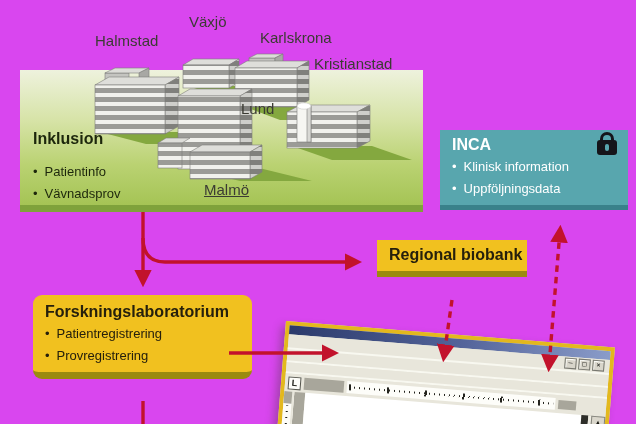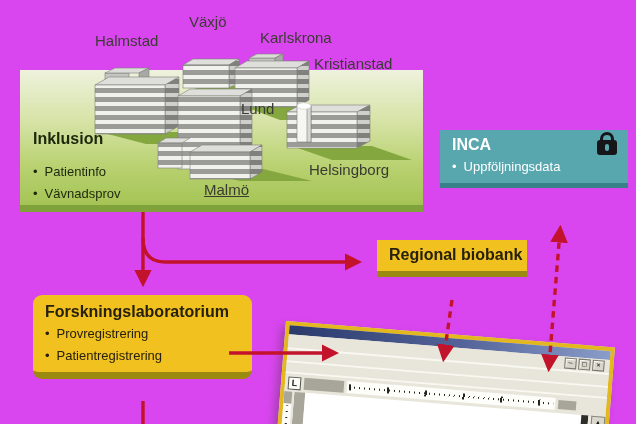--- a/index.html
+++ b/index.html
@@ -155,43 +155,43 @@
       <polygon points="230,104 242,97 242,124 230,131" fill="url(#std)"></polygon>
       <rect x="170" y="104" width="60" height="27" fill="url(#st)"></rect>
     </g>
   </svg>
 
   <div class="city-label c-vaxjo">Växjö</div>
   <div class="city-label c-halmstad">Halmstad</div>
   <div class="city-label c-karlskrona">Karlskrona</div>
   <div class="city-label c-kristianstad">Kristianstad</div>
   <div class="city-label c-lund">Lund</div>
-  <div class="city-label c-helsingborg">Helsingborg</div>
   <div class="city-label c-malmo">Malmö</div>
 
   <div class="inklusion">
     <div class="bx-title">Inklusion</div>
     <div class="bline">Patientinfo</div>
     <div class="bline">Vävnadsprov</div>
   </div>
 
   <div class="dbox tbox box-inca">
     <span class="lock"></span>
     <div class="bx-title">INCA</div>
+    <div class="bline">Klinisk information</div>
     <div class="bline">Uppföljningsdata</div>
   </div>
 
   <div class="dbox ybox box-biobank">
     <div class="bx-title">Regional biobank</div>
   </div>
 
   <div class="dbox ybox box-lab">
     <div class="bx-title">Forskningslaboratorium</div>
+    <div class="bline">Patientregistrering</div>
     <div class="bline">Provregistrering</div>
-    <div class="bline">Patientregistrering</div>
   </div>
 
   <div class="appwin">
     <div class="titlebar"></div>
     <div class="menubar">
       <div class="winctrls">
         <span class="wbtn">–</span>
         <span class="wbtn">□</span>
         <span class="wbtn">×</span>
       </div>

